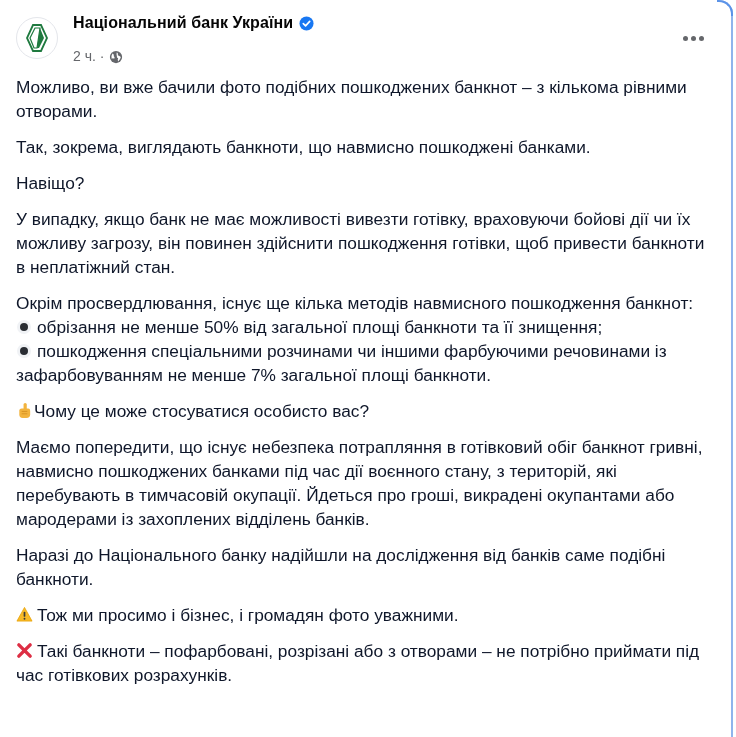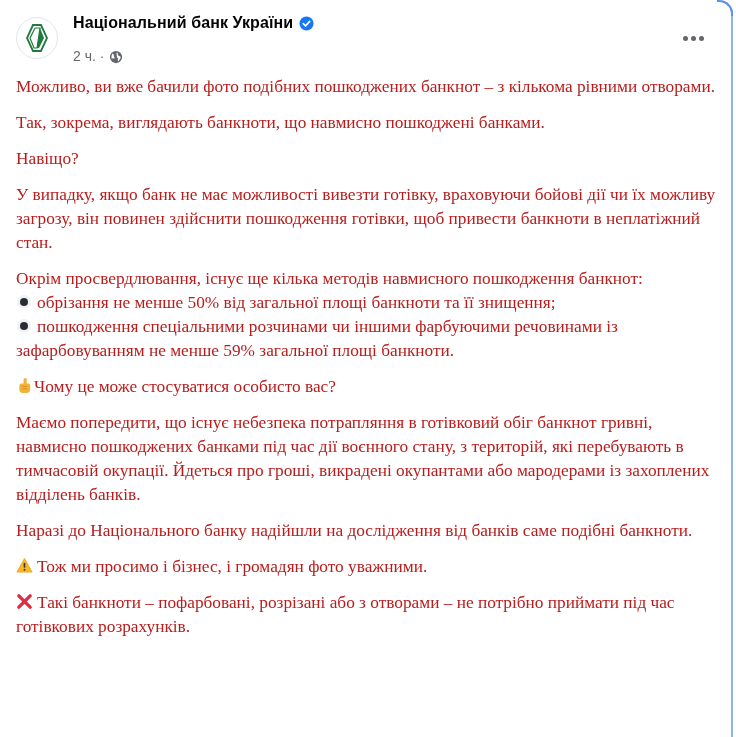--- a/index.html
+++ b/index.html
@@ -105,24 +105,24 @@
     width: 5px; height: 5px;
     border-radius: 50%;
     background: #65676b;
     margin: 0 1.5px;
     display: inline-block;
   }
   .body {
     position: absolute;
     left: 16px; top: 75px;
     width: 700px;
-    font-family: Liberation Serif, serif;
+    font-family: Liberation Sans, sans-serif;
     font-size: 17.3px;
     line-height: 24px;
-    color: #b91c1c;
+    color: #0f172a;
   }
   .body p {
     margin: 0 0 12px 0;
   }
   .bullet-line {
     display: block;
   }
   .bullet {
     display: inline-block;
     width: 14px; height: 14px;
@@ -190,21 +190,21 @@
   </div>
 
   <div class="body">
     <p>Можливо, ви вже бачили фото подібних пошкоджених банкнот – з кількома рівними отворами.</p>
     <p>Так, зокрема, виглядають банкноти, що навмисно пошкоджені банками.</p>
     <p>Навіщо?</p>
     <p>У випадку, якщо банк не має можливості вивезти готівку, враховуючи бойові дії чи їх можливу загрозу, він повинен здійснити пошкодження готівки, щоб привести банкноти в неплатіжний стан.</p>
     <p>
       <span class="bullet-line">Окрім просвердлювання, існує ще кілька методів навмисного пошкодження банкнот:</span>
       <span class="bullet-line"><span class="bullet"></span><span>обрізання не менше 50% від загальної площі банкноти та її знищення;</span></span>
-      <span class="bullet-line"><span class="bullet"></span><span>пошкодження спеціальними розчинами чи іншими фарбуючими речовинами із зафарбовуванням не менше 59% загальної площі банкноти.</span></span>
+      <span class="bullet-line"><span class="bullet"></span><span>пошкодження спеціальними розчинами чи іншими фарбуючими речовинами із зафарбовуванням не менше 7% загальної площі банкноти.</span></span>
     </p>
     <p>
       <svg class="emoji" viewBox="0 0 18 18" style="margin-right:1px">
         <rect x="8" y="1" width="3.4" height="9" rx="1.7" fill="#f2b33d"></rect>
         <path d="M3.5 9 Q3.5 7 6 7 L13 7 Q15 7 15 9.5 L15 13 Q15 17 11 17 L7 17 Q3.5 17 3.5 13 Z" fill="#f2b33d"></path>
         <path d="M6 10 L12 10" stroke="#d08a1d" stroke-width="0.8"></path>
         <path d="M6 12.5 L12 12.5" stroke="#d08a1d" stroke-width="0.8"></path>
       </svg><span>Чому це може стосуватися особисто вас?</span>
     </p>
     <p>Маємо попередити, що існує небезпека потрапляння в готівковий обіг банкнот гривні, навмисно пошкоджених банками під час дії воєнного стану, з територій, які перебувають в тимчасовій окупації. Йдеться про гроші, викрадені окупантами або мародерами із захоплених відділень банків.</p>

